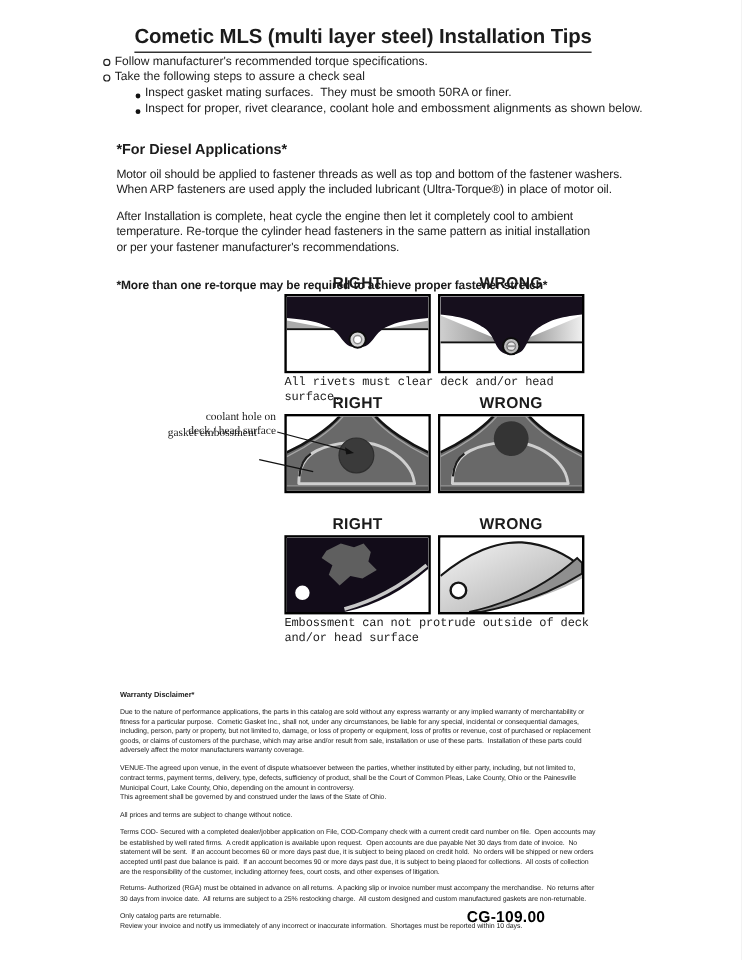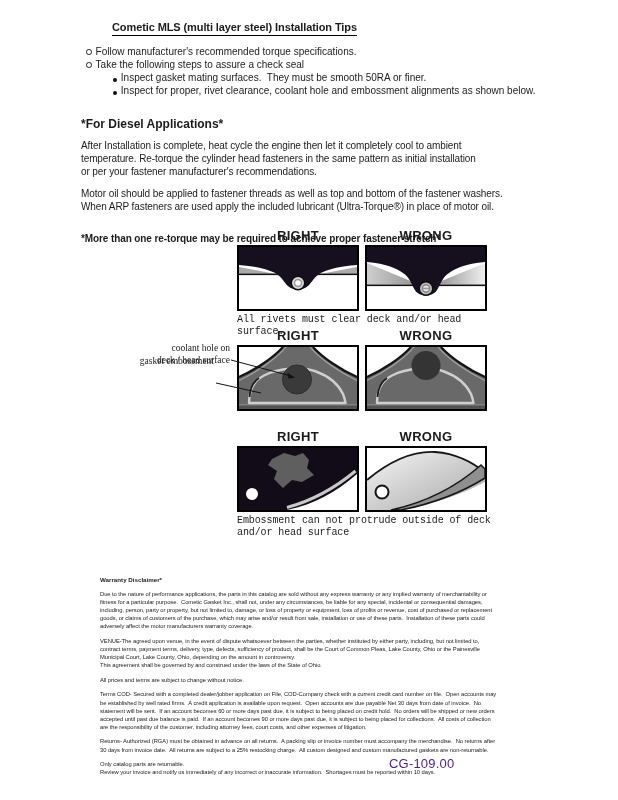--- a/index.html
+++ b/index.html
@@ -4,74 +4,74 @@
 <style>
   html,body{margin:0;padding:0;background:#e8e8e8;}
   .page{
     position:relative;width:618px;height:800px;background:#ffffff;
     font-family:"Liberation Sans","DejaVu Sans",sans-serif;color:#1b1b1b;
     overflow:hidden;margin:0 auto;
   }
   
   .title{
     position:absolute;left:112px;top:21px;
-    font-size:11px;font-weight:bold;letter-spacing:-0.1px;
+    font-size:17px;font-weight:bold;letter-spacing:-0.1px;
     border-bottom:1.6px solid #000;padding-bottom:2px;white-space:nowrap;
   }
   
   .bullets{position:absolute;left:86px;top:45px;width:480px;}
   .bullet{display:flex;align-items:flex-start;font-size:10px;line-height:13px;white-space:pre;}
   .bullet .ring{flex:0 0 auto;width:3.6px;height:3.6px;border:1px solid #222;border-radius:50%;margin:4px 4px 0 0;}
   .bullet.sub{padding-left:27px;align-items:center;}
   .bullet .dot{flex:0 0 auto;width:3.8px;height:3.8px;background:#111;border-radius:50%;margin:4.4px 4px 0 0;}
   
-  .diesel{position:absolute;left:81px;top:117px;width:470px;}
+  .diesel{position:absolute;left:97px;top:117px;width:470px;}
   .diesel h2{margin:0 0 8px 0;font-size:12px;font-weight:bold;}
   .diesel p{margin:0 0 9px 0;font-size:10px;line-height:13px;letter-spacing:-0.1px;white-space:pre;}
   .diesel p.note{margin-top:19px;font-weight:bold;}
   
   .drow{position:absolute;left:237px;width:260px;}
   .dlabels{display:flex;gap:6px;}
   .dlabels span{width:122px;text-align:center;font-size:13px;font-weight:700;letter-spacing:0.3px;}
   .dpanels{display:flex;gap:6px;margin-top:2px;}
   .panel{width:118px;height:62px;border:2px solid #000;background:#fff;}
   .panel svg{display:block;}
   .caption{margin-top:3px;font-size:10px;line-height:12px;letter-spacing:-0.1px;white-space:pre-line;font-family:Liberation Mono, monospace;}
   .side-label{position:absolute;text-align:right;font-size:9.5px;line-height:11.5px;white-space:pre-line;font-family:Liberation Serif, serif;}
   #lbl-coolant{left:100px;top:343px;width:130px;}
   #lbl-emboss{left:84px;top:356px;width:130px;}
   .overlay{position:absolute;left:0;top:0;width:618px;height:800px;pointer-events:none;z-index:6;}
   
   .legal{position:absolute;left:100px;top:576px;width:430px;color:#222;}
   .legal .lh{font-size:6.2px;font-weight:bold;margin:0 0 7px 0;}
   .legal p{margin:0 0 6.5px 0;font-size:5.8px;line-height:8.1px;letter-spacing:-0.05px;white-space:pre;}
   
-  .pagenum{position:absolute;left:389px;top:756px;font-size:13px;color:#4c1d95;letter-spacing:0.2px;}
+  .pagenum{position:absolute;left:389px;top:756px;font-size:13px;color:#000000;letter-spacing:0.2px;font-weight:bold;}
 </style>
 </head>
 <body>
 
 <div class="page">
 
   <div class="title">Cometic MLS (multi layer steel) Installation Tips</div>
 
   <div class="bullets">
     <div class="bullet"><span class="ring"></span><span>Follow manufacturer's recommended torque specifications.</span></div>
     <div class="bullet"><span class="ring"></span><span>Take the following steps to assure a check seal</span></div>
     <div class="bullet sub"><span class="dot"></span><span>Inspect gasket mating surfaces.  They must be smooth 50RA or finer.</span></div>
     <div class="bullet sub"><span class="dot"></span><span>Inspect for proper, rivet clearance, coolant hole and embossment alignments as shown below.</span></div>
   </div>
 
   <div class="diesel">
     <h2>*For Diesel Applications*</h2>
+    <p>Motor oil should be applied to fastener threads as well as top and bottom of the fastener washers.
+When ARP fasteners are used apply the included lubricant (Ultra-Torque®) in place of motor oil.</p>
     <p>After Installation is complete, heat cycle the engine then let it completely cool to ambient
 temperature. Re-torque the cylinder head fasteners in the same pattern as initial installation
 or per your fastener manufacturer's recommendations.</p>
-    <p>Motor oil should be applied to fastener threads as well as top and bottom of the fastener washers.
-When ARP fasteners are used apply the included lubricant (Ultra-Torque®) in place of motor oil.</p>
     <p class="note">*More than one re-torque may be required to achieve proper fastener stretch*</p>
   </div>
 
   <div class="drow" style="top:228px;">
     <div class="dlabels">
       <span>RIGHT</span>
       <span>WRONG</span>
     </div>
     <div class="dpanels">
       <div class="panel">

